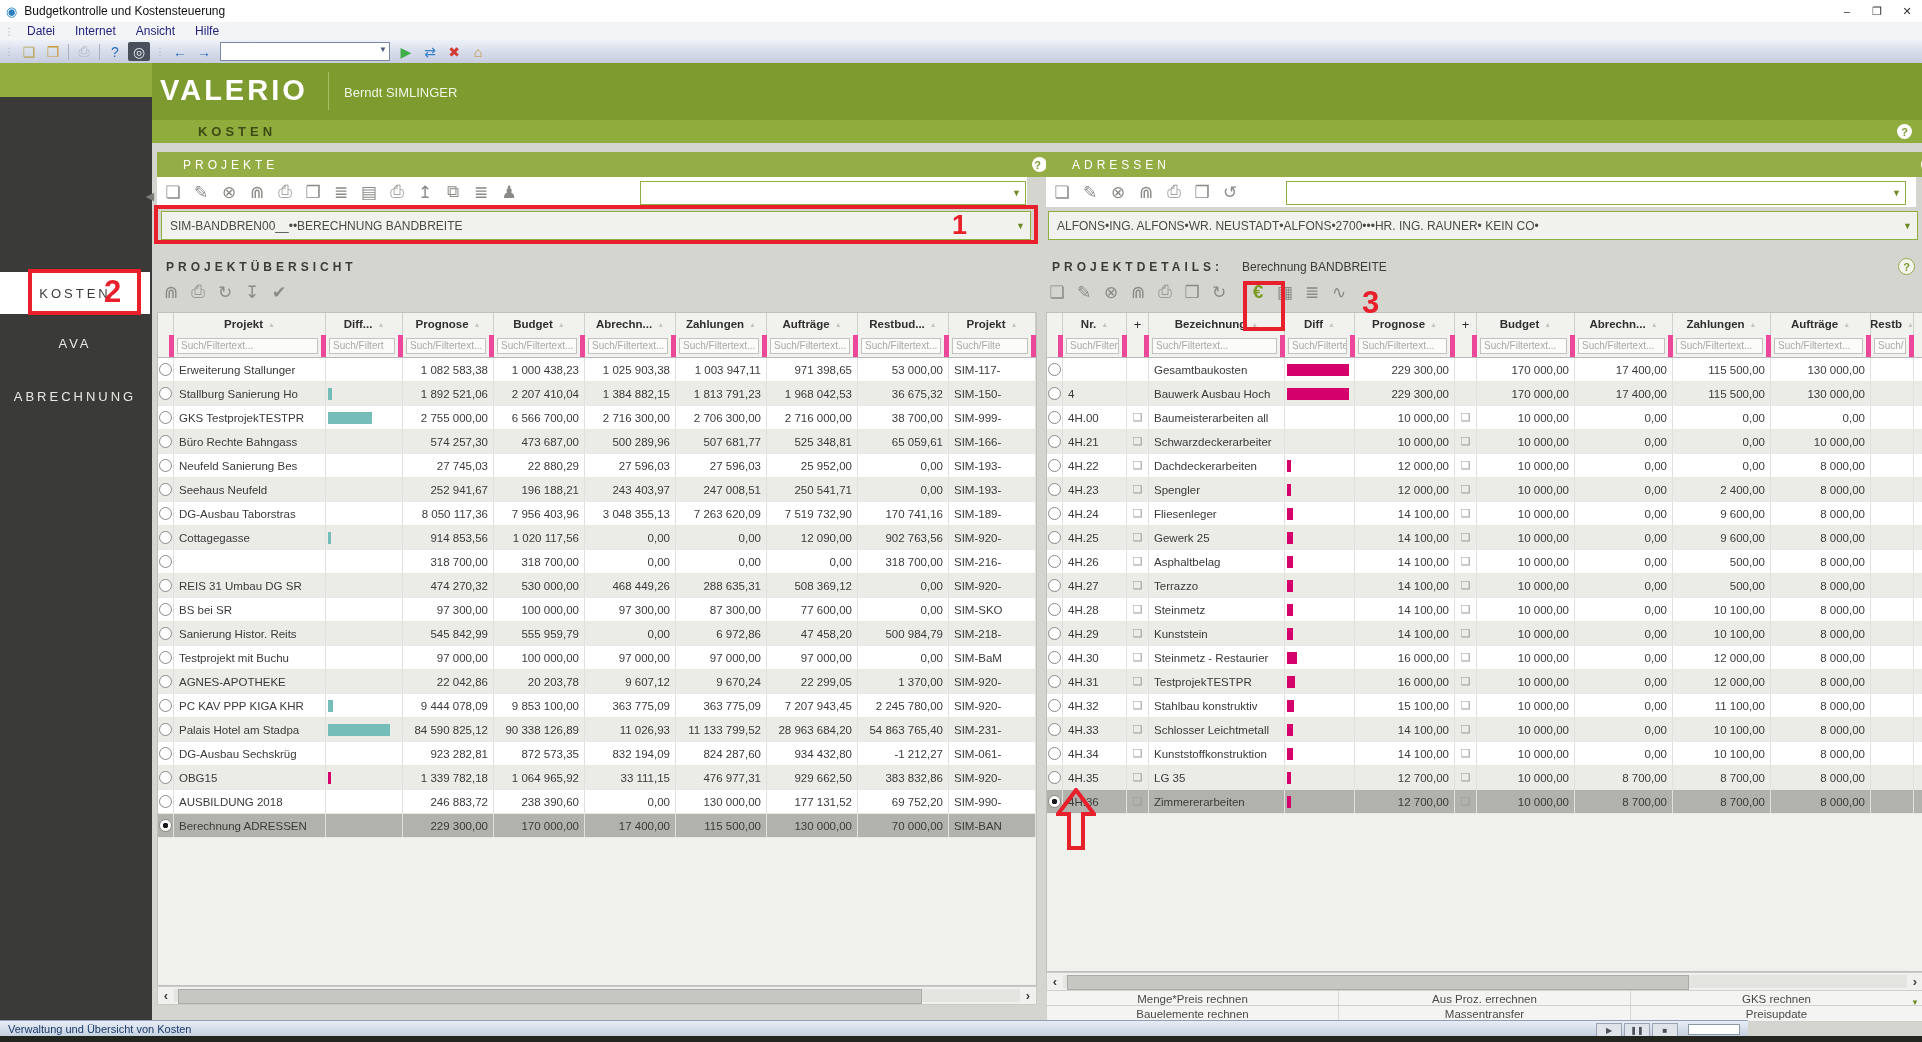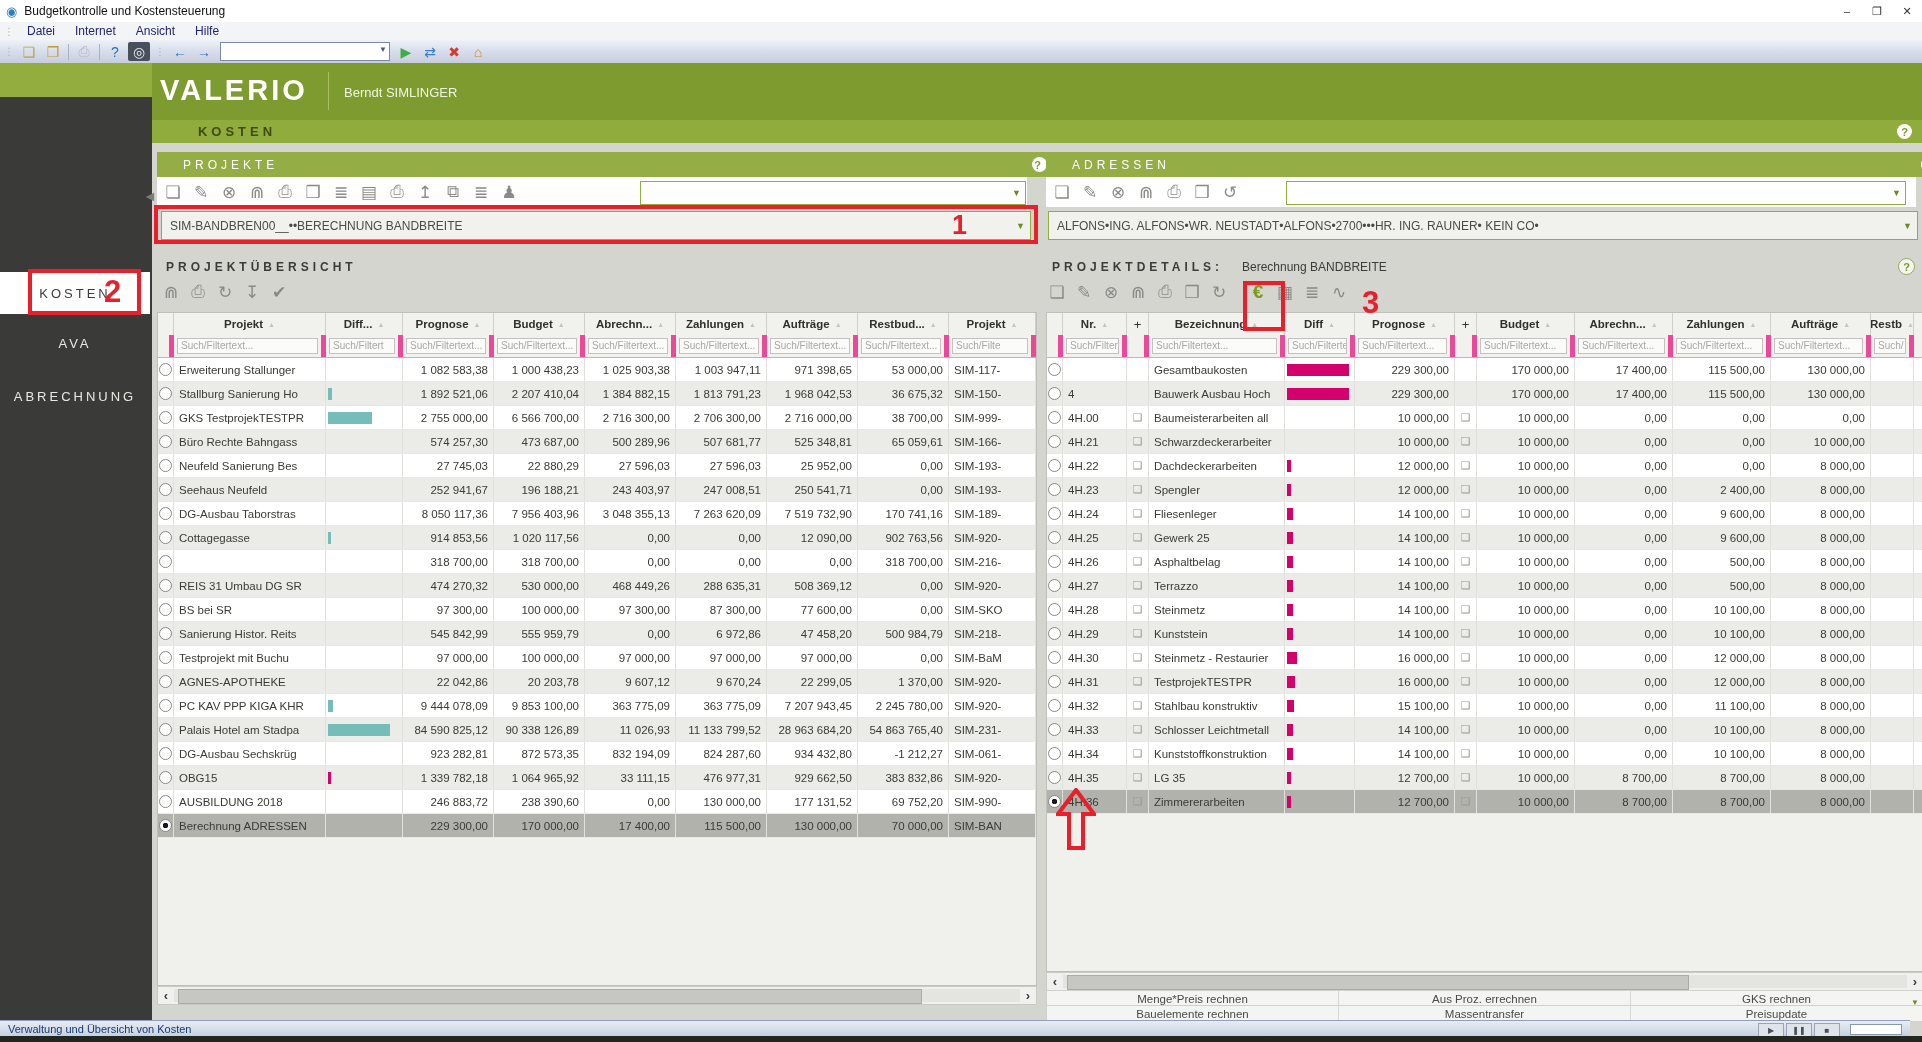--- a/index.html
+++ b/index.html
@@ -119,21 +119,21 @@
   #details-scroll{left:1046px;top:972px;width:876px;}
   .tabrow{position:absolute;display:flex;background:#f4f4f2;border:1px solid #d0d0cc;}
   .tabcell{flex:1;text-align:center;font-size:11.5px;color:#4a4a46;border-right:1px solid #d8d8d4;
            line-height:16px;white-space:nowrap;overflow:hidden;position:relative;}
   #overview-tabs{left:157px;top:1004px;width:878px;height:16px;}
   #details-tabs1{left:1046px;top:990px;width:876px;height:15px;}
   #details-tabs2{left:1046px;top:1005px;width:876px;height:15px;}
   .tab-car{position:absolute;right:3px;top:4px;font-size:8px;color:#6d8b22;}
 
   
-  #statusbar{left:0;top:1020px;width:1910px;height:16px;border-top:1px solid #8fa0b8;
+  #statusbar{left:0;top:1020px;width:1748px;height:16px;border-top:1px solid #8fa0b8;
              background:linear-gradient(#e8edf5,#c3cfdf);display:flex;align-items:center;}
   #status-text{margin-left:8px;font-size:11px;color:#1a3a6b;}
   #media-group{position:absolute;right:70px;top:2px;display:flex;}
   .media-btn{width:24px;height:12px;background:#dfe3ea;border:1px solid #9aa4b4;margin-left:2px;
              display:flex;align-items:center;justify-content:center;font-size:8px;color:#4a4f5a;}
   #progress{position:absolute;right:8px;top:3px;width:50px;height:9px;background:#fff;border:1px solid #8899aa;}
   #bottomstrip{left:0;top:1036px;width:1922px;height:6px;background:#23261f;}
 
   
   .redbox{position:absolute;border:4px solid #e8202c;box-sizing:border-box;pointer-events:none;}

